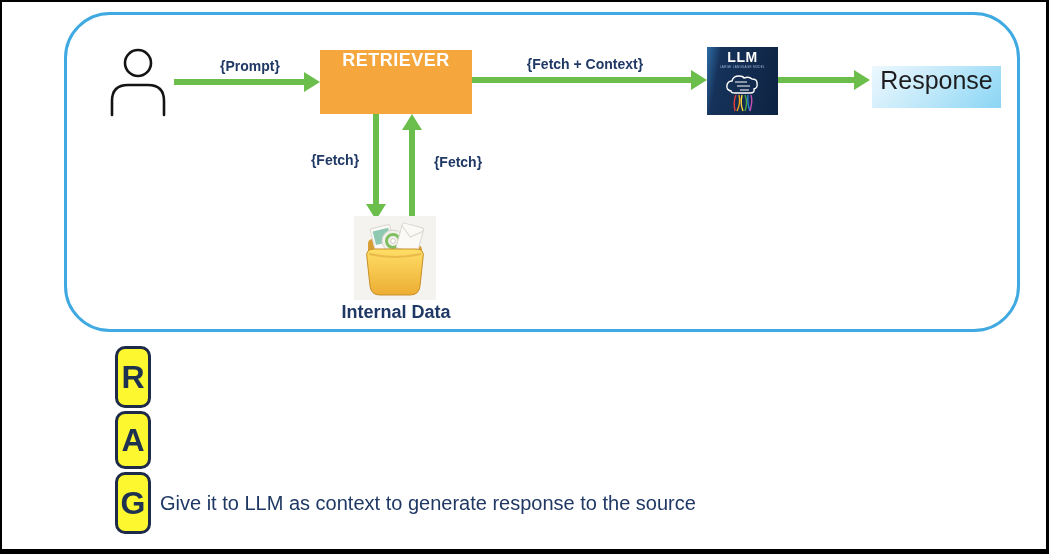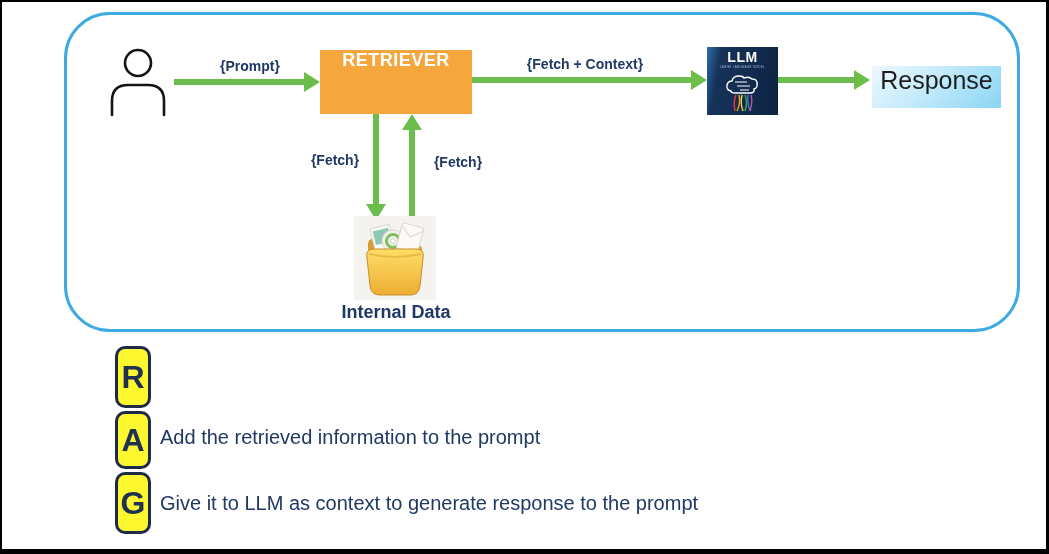--- a/index.html
+++ b/index.html
@@ -169,20 +169,19 @@
   </div>
   <div class="internal-label">Internal Data</div>
 
   <div class="legend-letter" style="top:344px;height:62px;">
     <span>R</span>
   </div>
 
   <div class="legend-letter" style="top:409px;height:58px;">
     <span>A</span>
   </div>
-  <div class="legend-text" style="top:424px;">Add the retrieved information to the prompt</div>
 
   <div class="legend-letter" style="top:470px;height:62px;">
     <span>G</span>
   </div>
-  <div class="legend-text" style="top:490px;">Give it to LLM as context to generate response to the prompt</div>
+  <div class="legend-text" style="top:490px;">Give it to LLM as context to generate response to the source</div>
 
 </div>
 
 </body></html>

